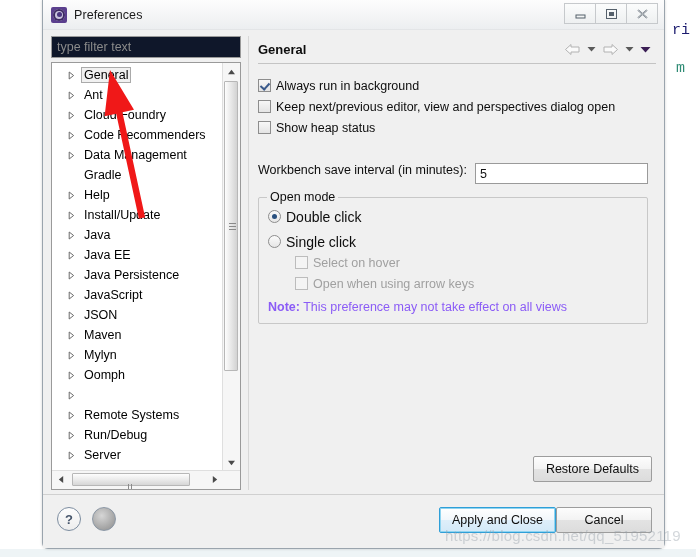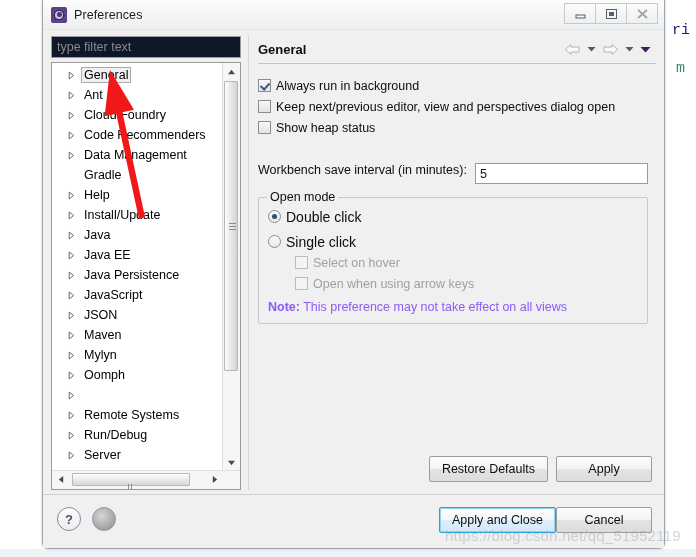--- a/index.html
+++ b/index.html
@@ -834,21 +834,20 @@
               <b>Note:</b><span> This preference may not take effect on all views</span>
             </div>
           </div>
         </div>
       </div>
     </div>
 
     <div class="btnbar-upper">
       <div class="inner">
         <button class="btn">Restore Defaults</button>
-        <button class="btn">Apply</button>
       </div>
     </div>
 
     <div class="sep-line"></div>
 
     <div class="btnbar-lower">
       <div class="lower-left">
         <div class="round-icon">?</div>
         <div class="round-icon gray"></div>
       </div>

